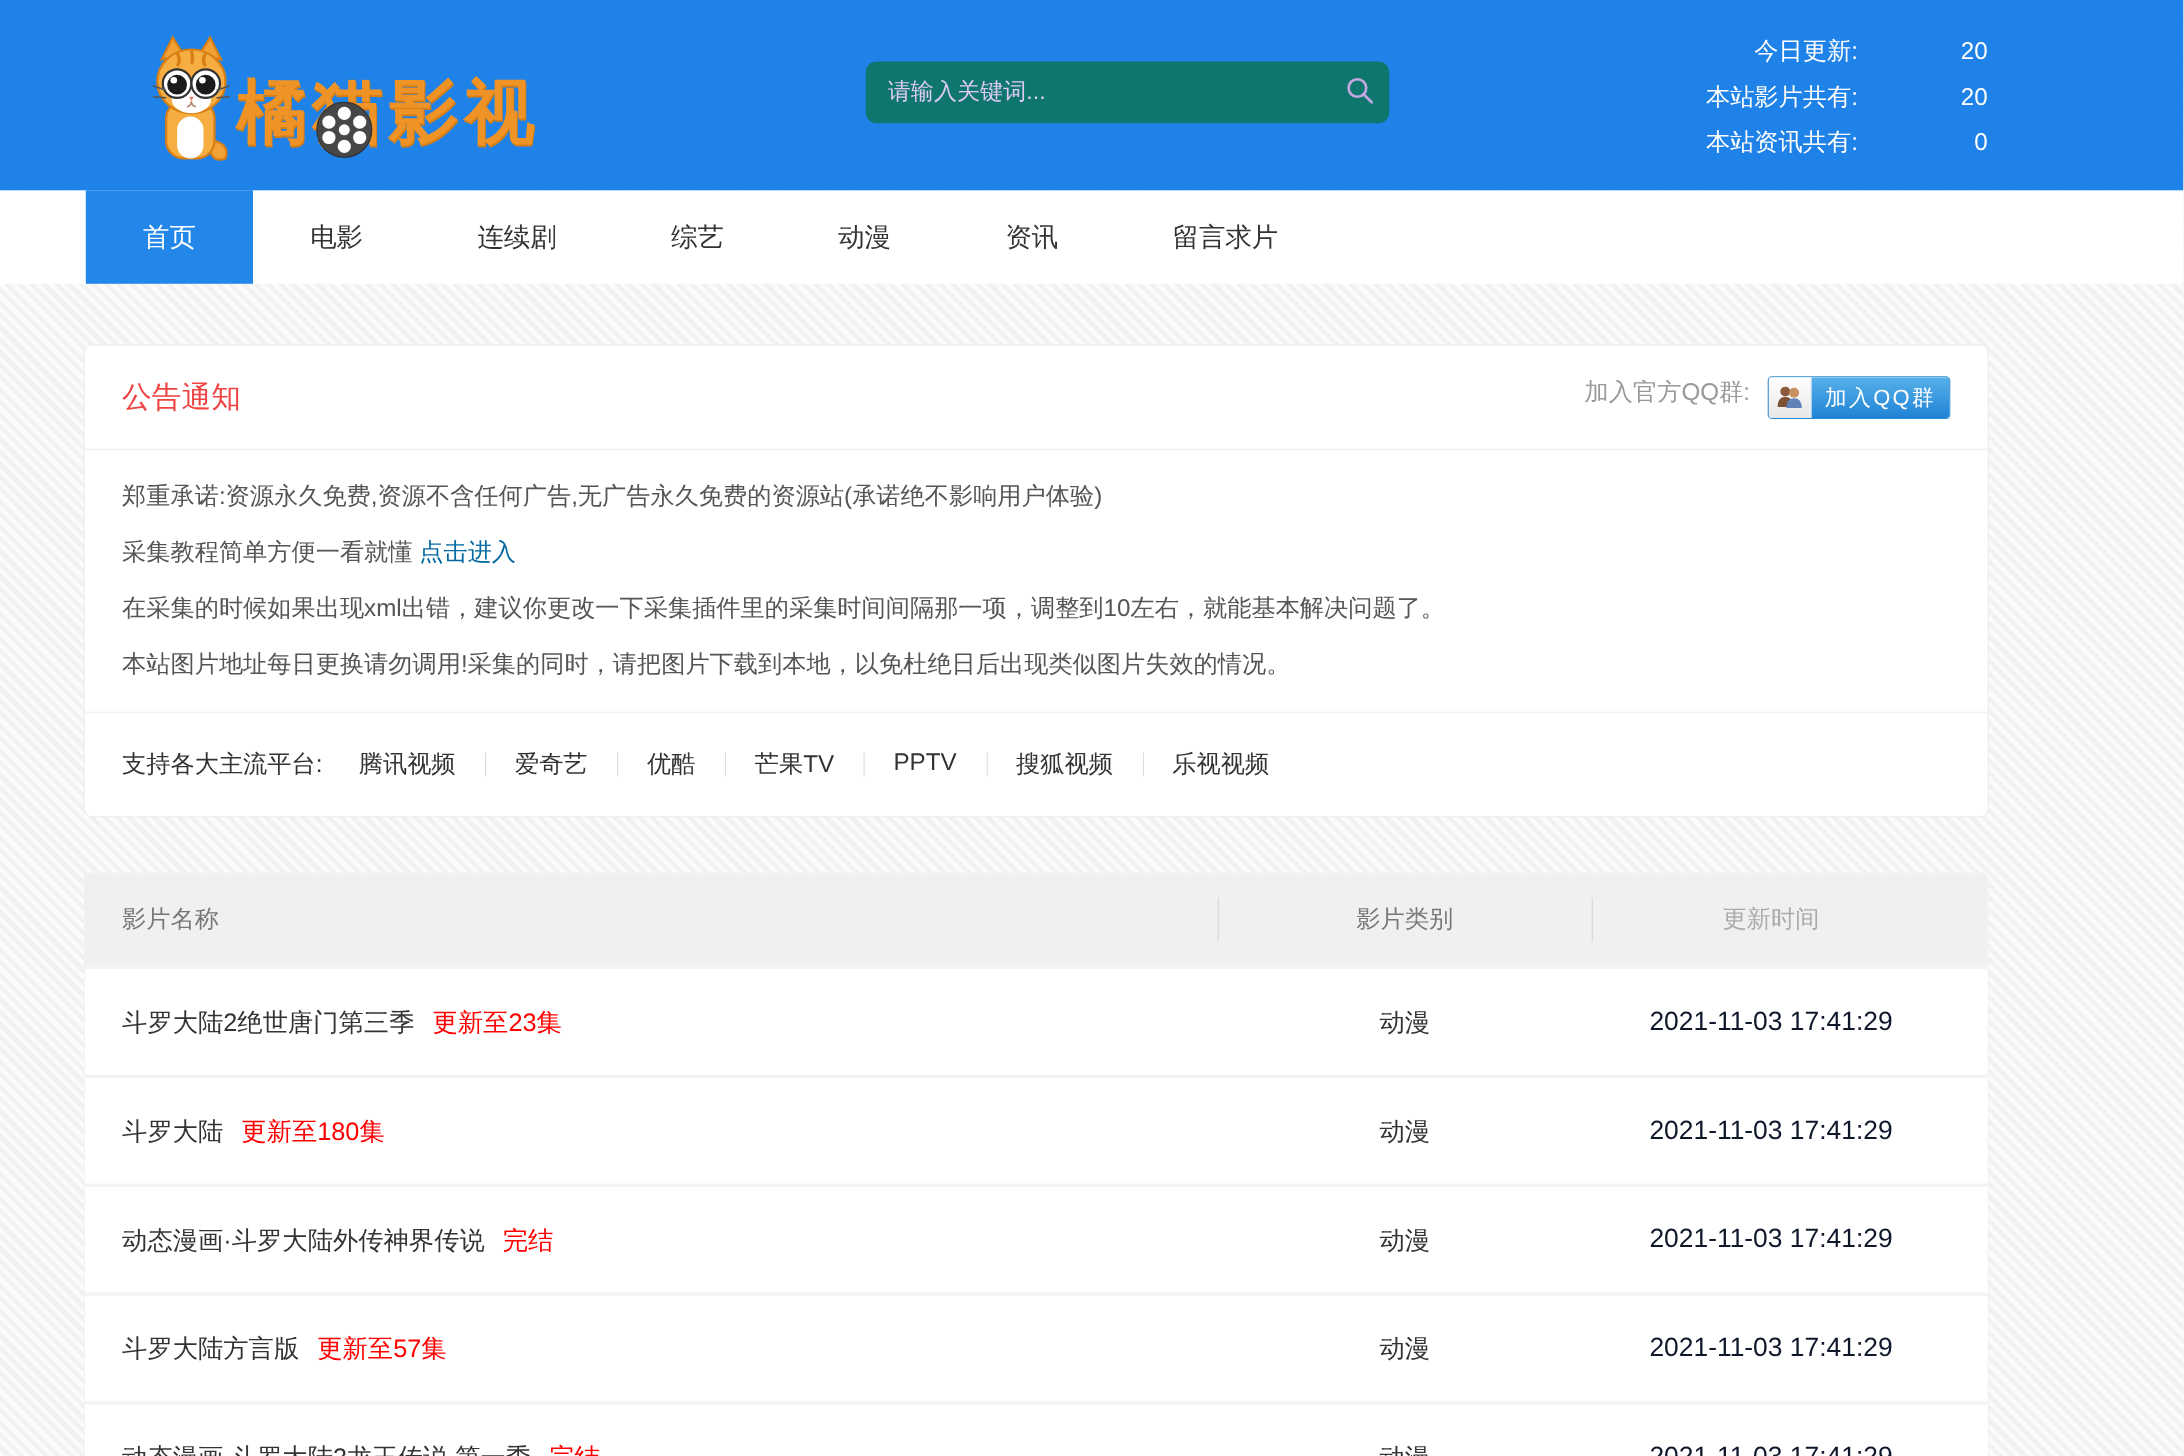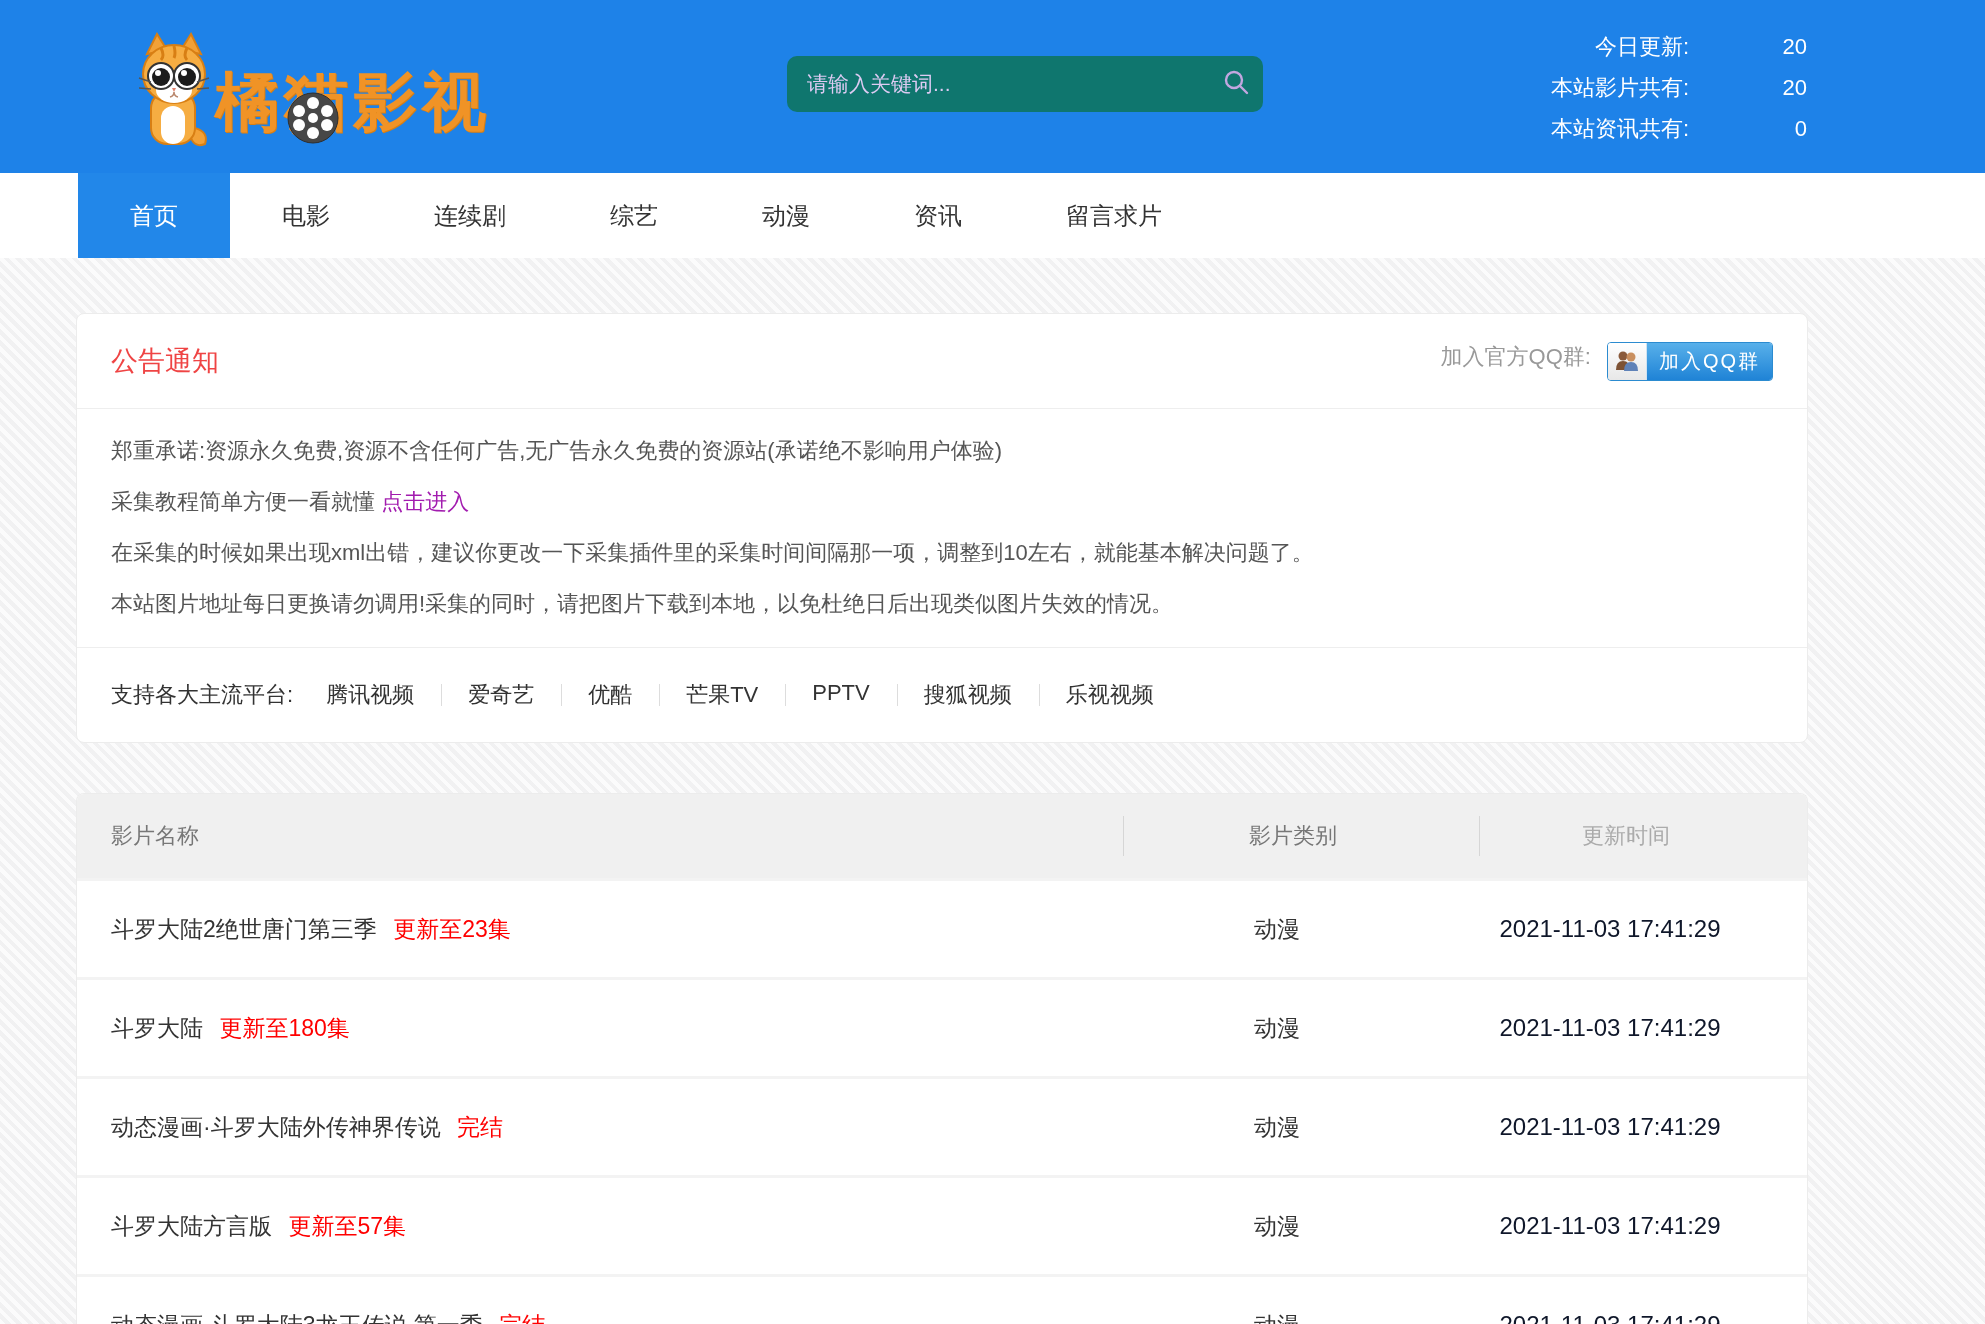--- a/index.html
+++ b/index.html
@@ -59,34 +59,34 @@
     display:flex;height:37px;border:1px solid #2b8bd0;border-radius:4px;
     overflow:hidden;cursor:pointer;text-decoration:none;
   }
   .qq-icon{width:38px;background:linear-gradient(#ffffff,#e7e7e7);display:flex;align-items:center;justify-content:center;border-right:1px solid #cfe3f2;}
   .qq-btn-text{
     background:linear-gradient(#58b0ea,#1f83d6);color:#fff;font-size:20px;
     display:flex;align-items:center;padding:0 12px;letter-spacing:2px;
   }
   .notice-body{padding:16px 34px 18px;font-size:22px;color:#555;}
   .notice-body p{margin:0;line-height:51px;}
-  .red-link{color:#a21caf;text-decoration:none;cursor:pointer;}
+  .red-link{color:#0369a1;text-decoration:none;cursor:pointer;}
   .platforms{
     border-top:1px solid #eeeeee;height:94px;display:flex;align-items:center;
     padding:0 34px;font-size:22px;color:#333;
   }
   .plat-label{margin-right:6px;}
   .platforms ul{display:flex;list-style:none;margin:0;padding:0;}
   .plat-item{padding:0 27px;position:relative;cursor:pointer;white-space:nowrap;}
   .plat-item + .plat-item::before{
     content:"";position:absolute;left:0;top:4px;bottom:4px;width:1px;background:#dddddd;
   }
   
   .table-card{margin-top:50px;border-radius:8px 8px 0 0;border-bottom:none;overflow:hidden;}
-  .t-head{height:84px;background:#f0f0f0;display:flex;align-items:center;font-size:22px;color:#777;gap:16px;}
+  .t-head{height:84px;background:#f0f0f0;display:flex;align-items:center;font-size:22px;color:#777;}
   .col{box-sizing:border-box;}
   .col-title{width:1030px;padding-left:34px;}
   .col-cat{width:340px;text-align:center;position:relative;}
   .col-time{flex:1;text-align:center;padding-right:34px;position:relative;}
   .t-head .col-cat::before,.t-head .col-time::before{
     content:"";position:absolute;left:0;top:50%;transform:translateY(-50%);
     width:1px;height:40px;background:#d6d6d6;
   }
   .t-head .col-time{color:#ababab;}
   .t-body{list-style:none;margin:0;padding:0;}

